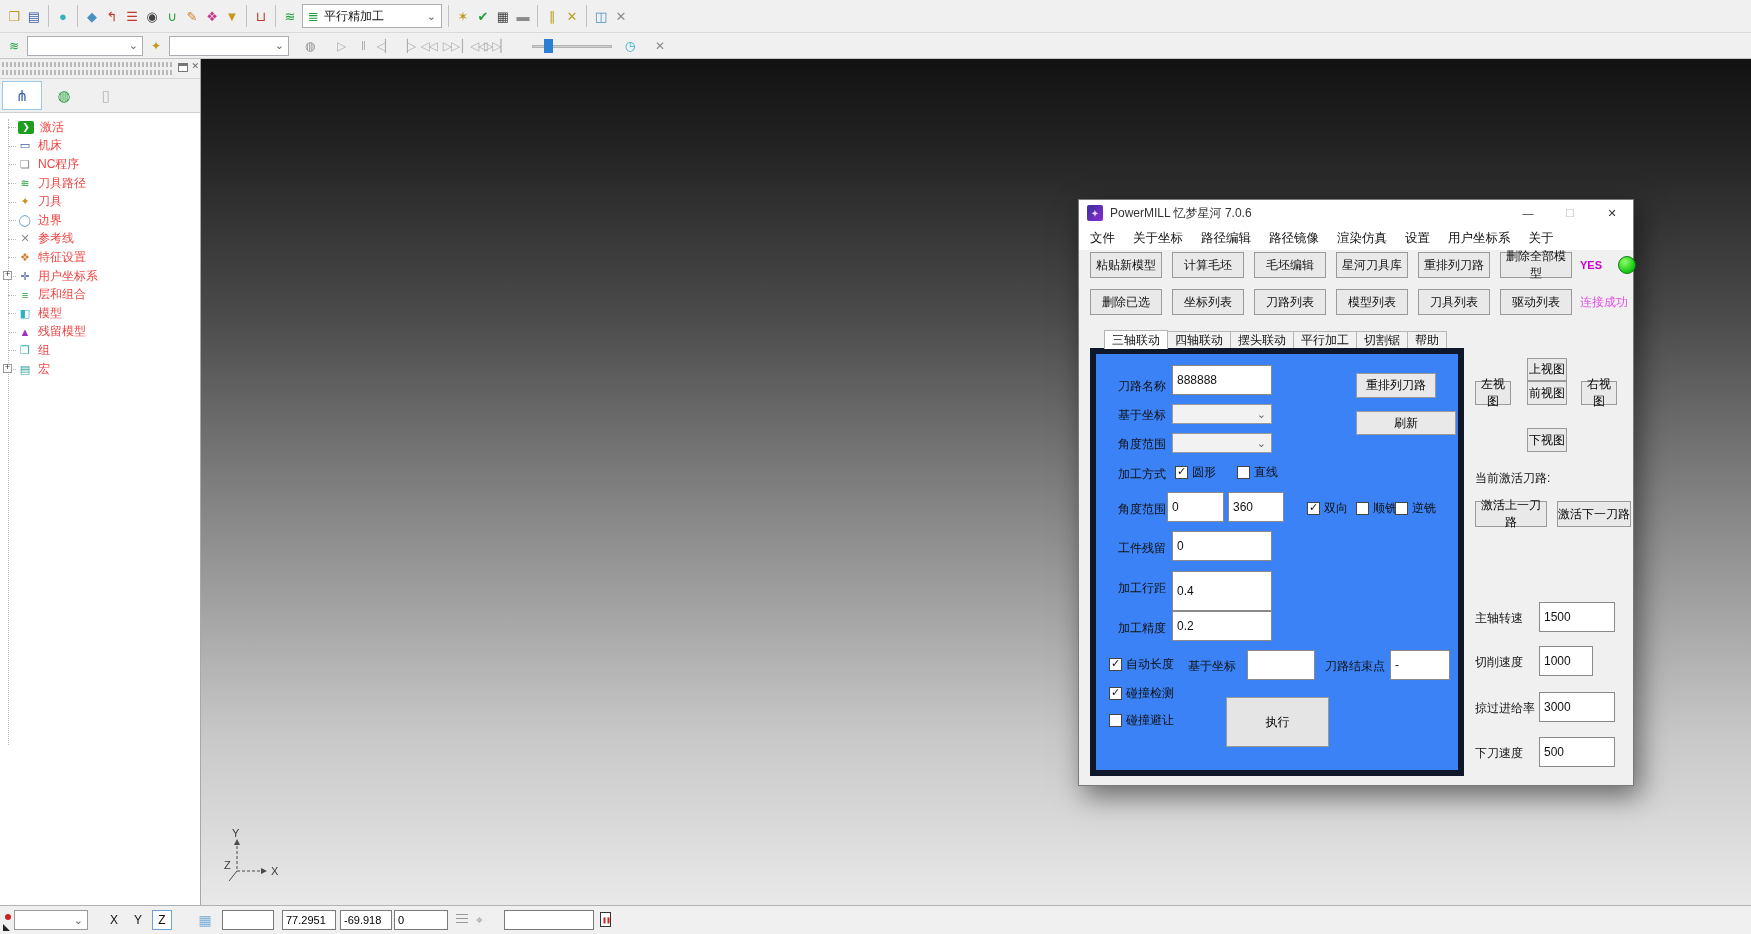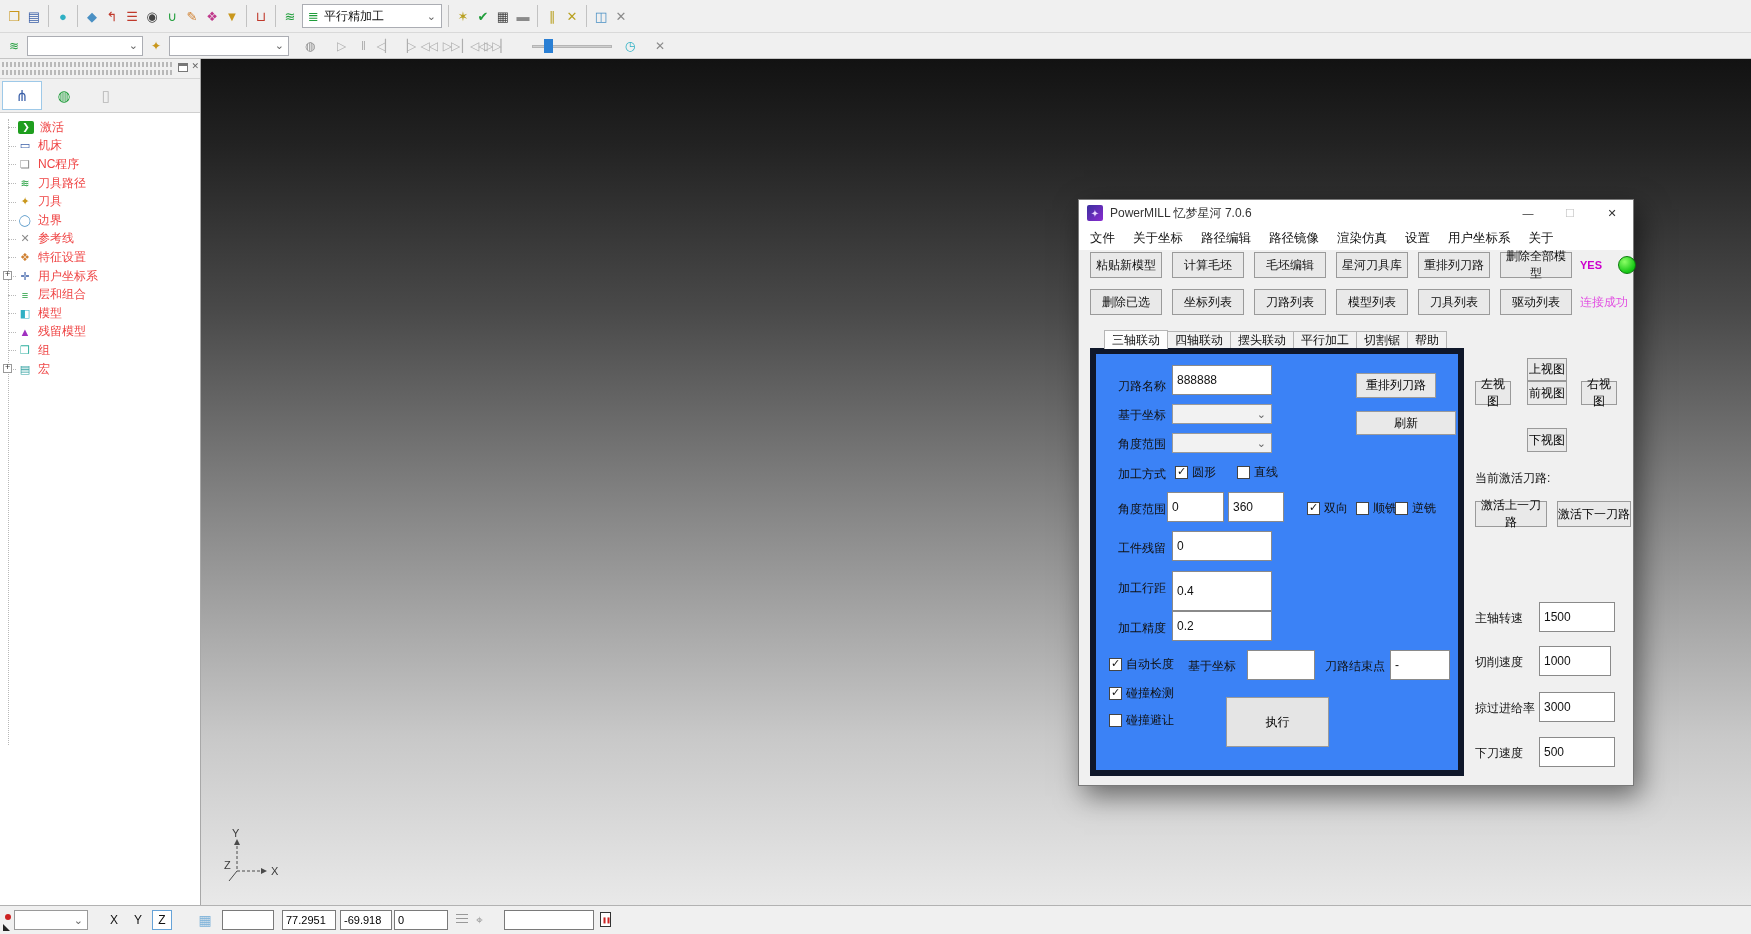--- a/index.html
+++ b/index.html
@@ -449,21 +449,21 @@
     <button class="abtn" style="left:502px;top:181px;width:36px;height:24px">右视图</button>
     <button class="abtn" style="left:448px;top:228px;width:40px;height:24px">下视图</button>
 
     <span class="f-label" style="left:396px;top:270px">当前激活刀路:</span>
     <button class="abtn" style="left:396px;top:301px;width:72px;height:26px">激活上一刀路</button>
     <button class="abtn" style="left:478px;top:301px;width:74px;height:26px">激活下一刀路</button>
 
     <span class="f-label" style="left:396px;top:410px">主轴转速</span>
     <input class="tbox" style="left: 460px; top: 402px; width: 76px; height: 30px;" value="1500">
     <span class="f-label" style="left:396px;top:454px">切削速度</span>
-    <input class="tbox" style="left: 460px; top: 446px; width: 72px; height: 30px;" value="1000">
+    <input class="tbox" style="left: 460px; top: 446px; width: 54px; height: 30px;" value="1000">
     <span class="f-label" style="left:396px;top:500px">掠过进给率</span>
     <input class="tbox" style="left: 460px; top: 492px; width: 76px; height: 30px;" value="3000">
     <span class="f-label" style="left:396px;top:545px">下刀速度</span>
     <input class="tbox" style="left: 460px; top: 537px; width: 76px; height: 30px;" value="500">
   </div>
 </div>
 
 <div class="statusbar">
   <span class="sb sb-reddot"></span>
   <span class="sb-grip" style="position:absolute"></span>

